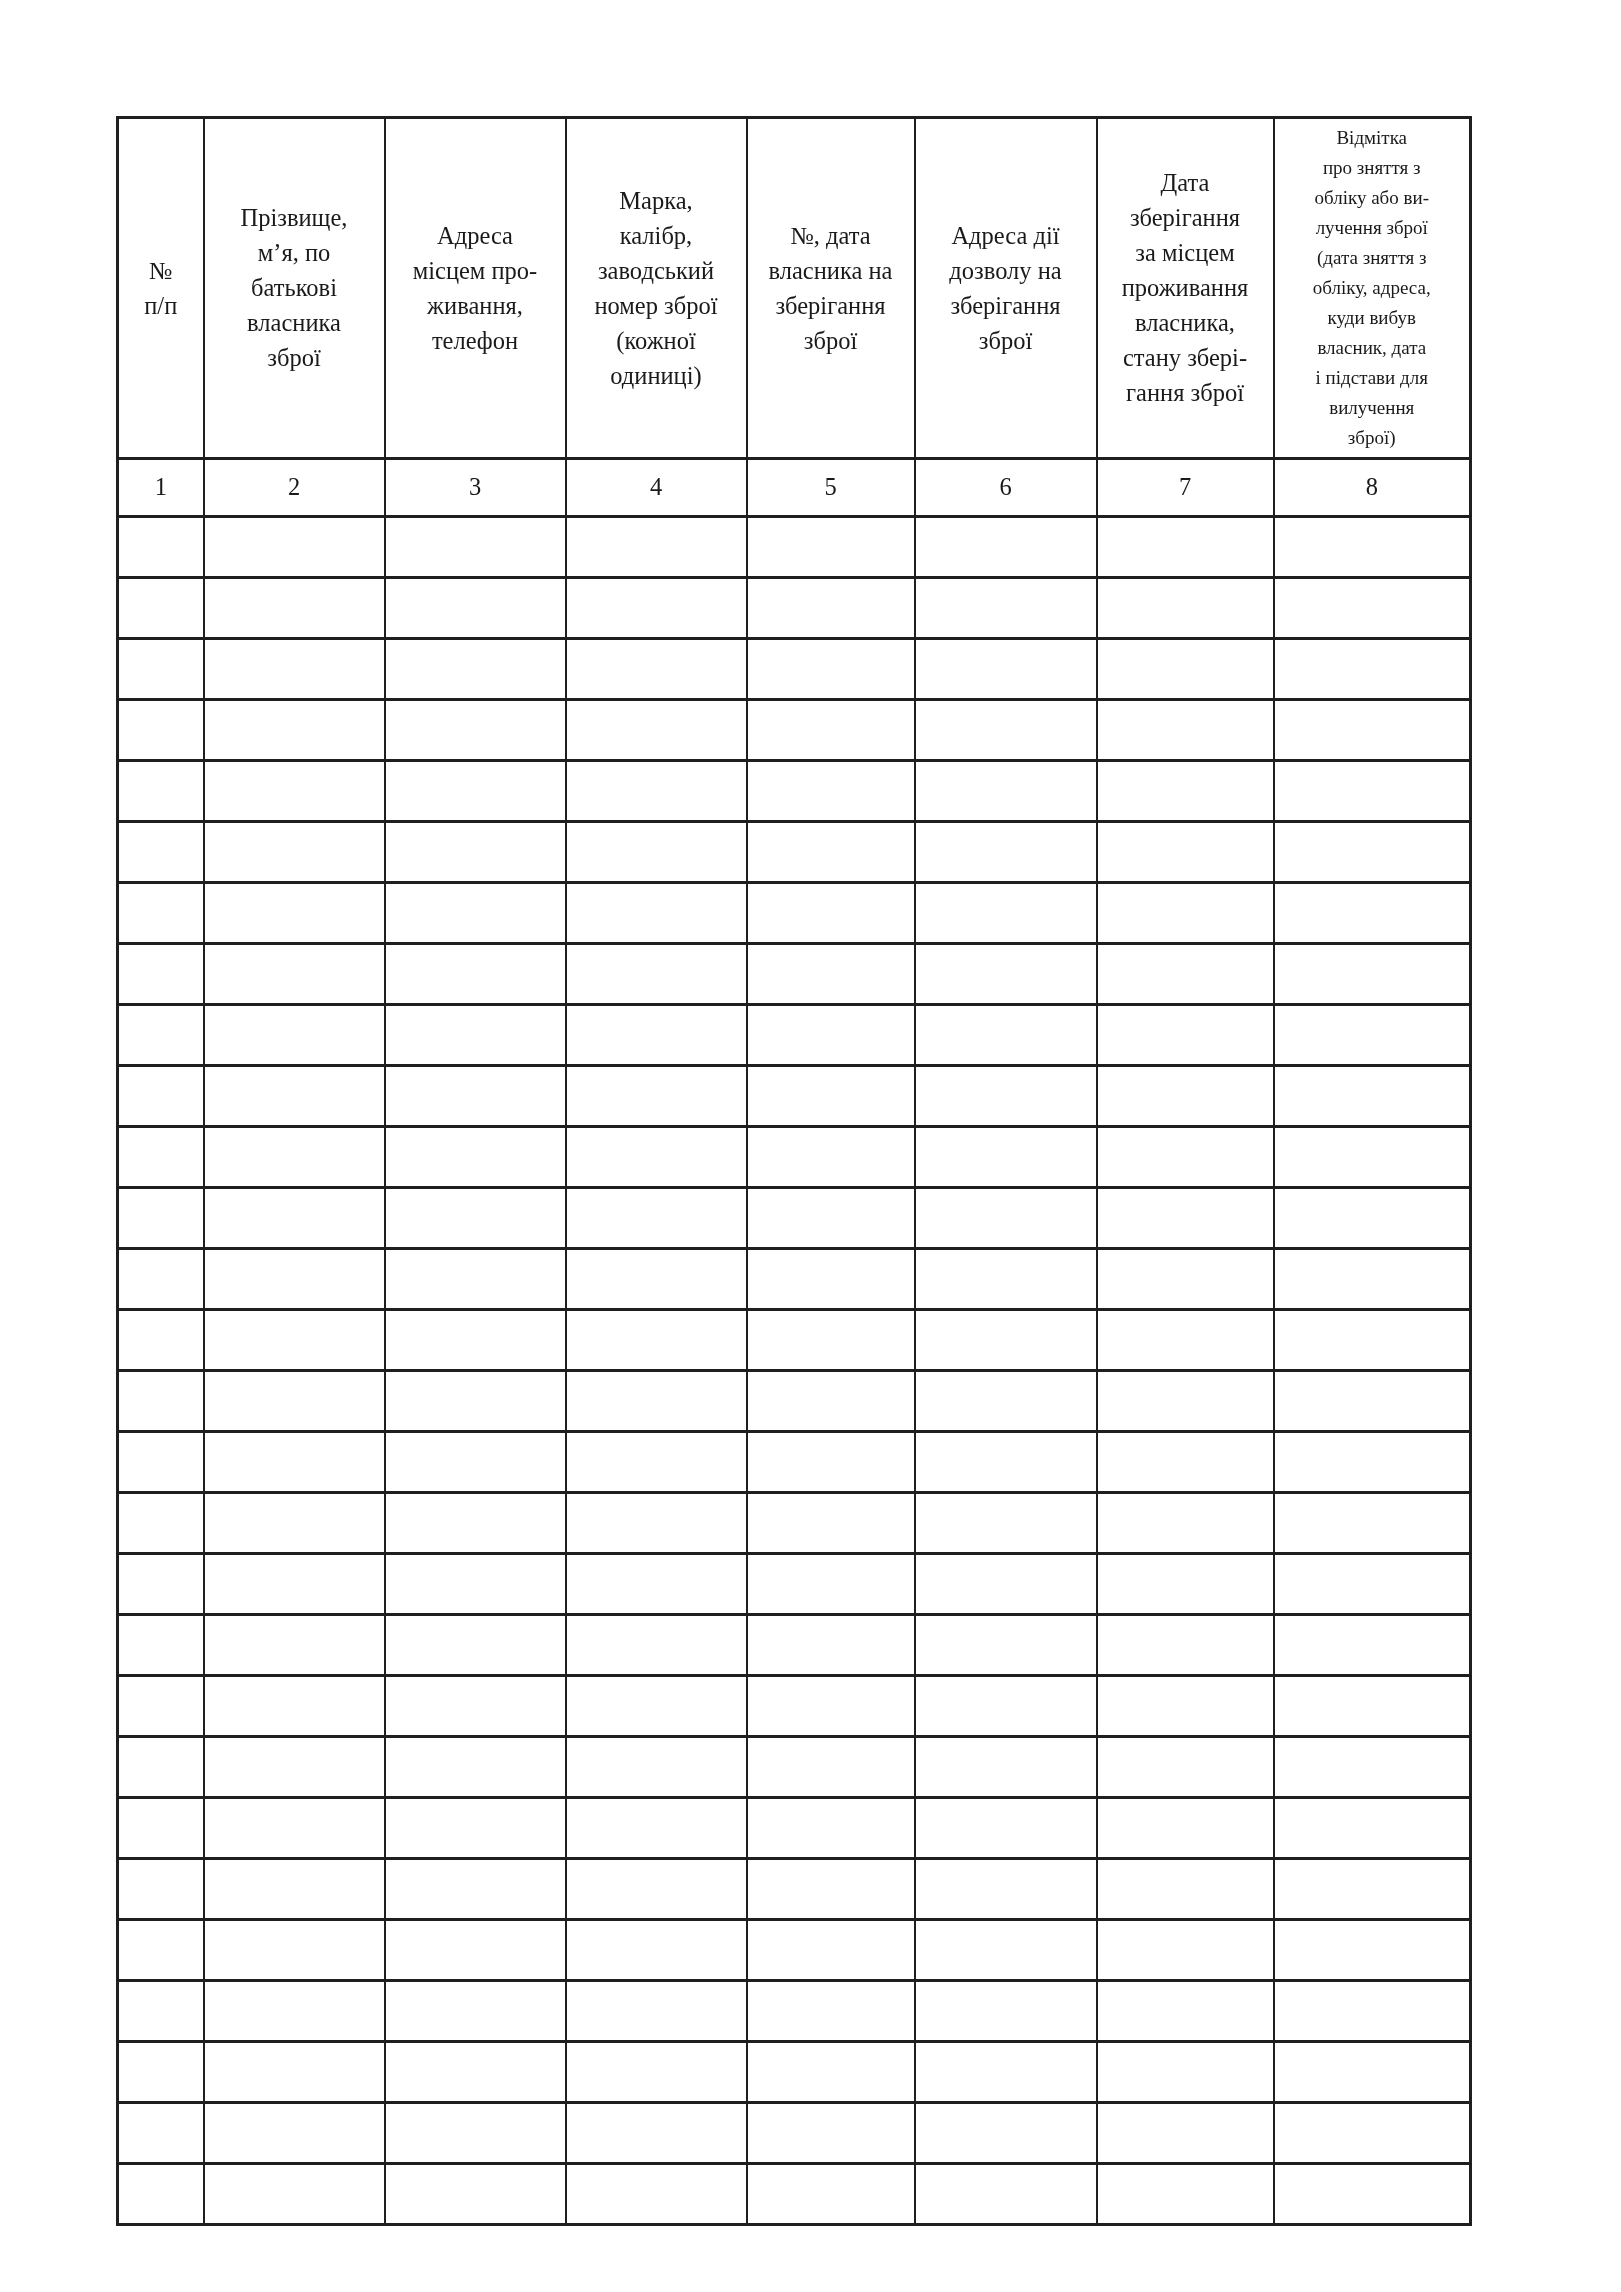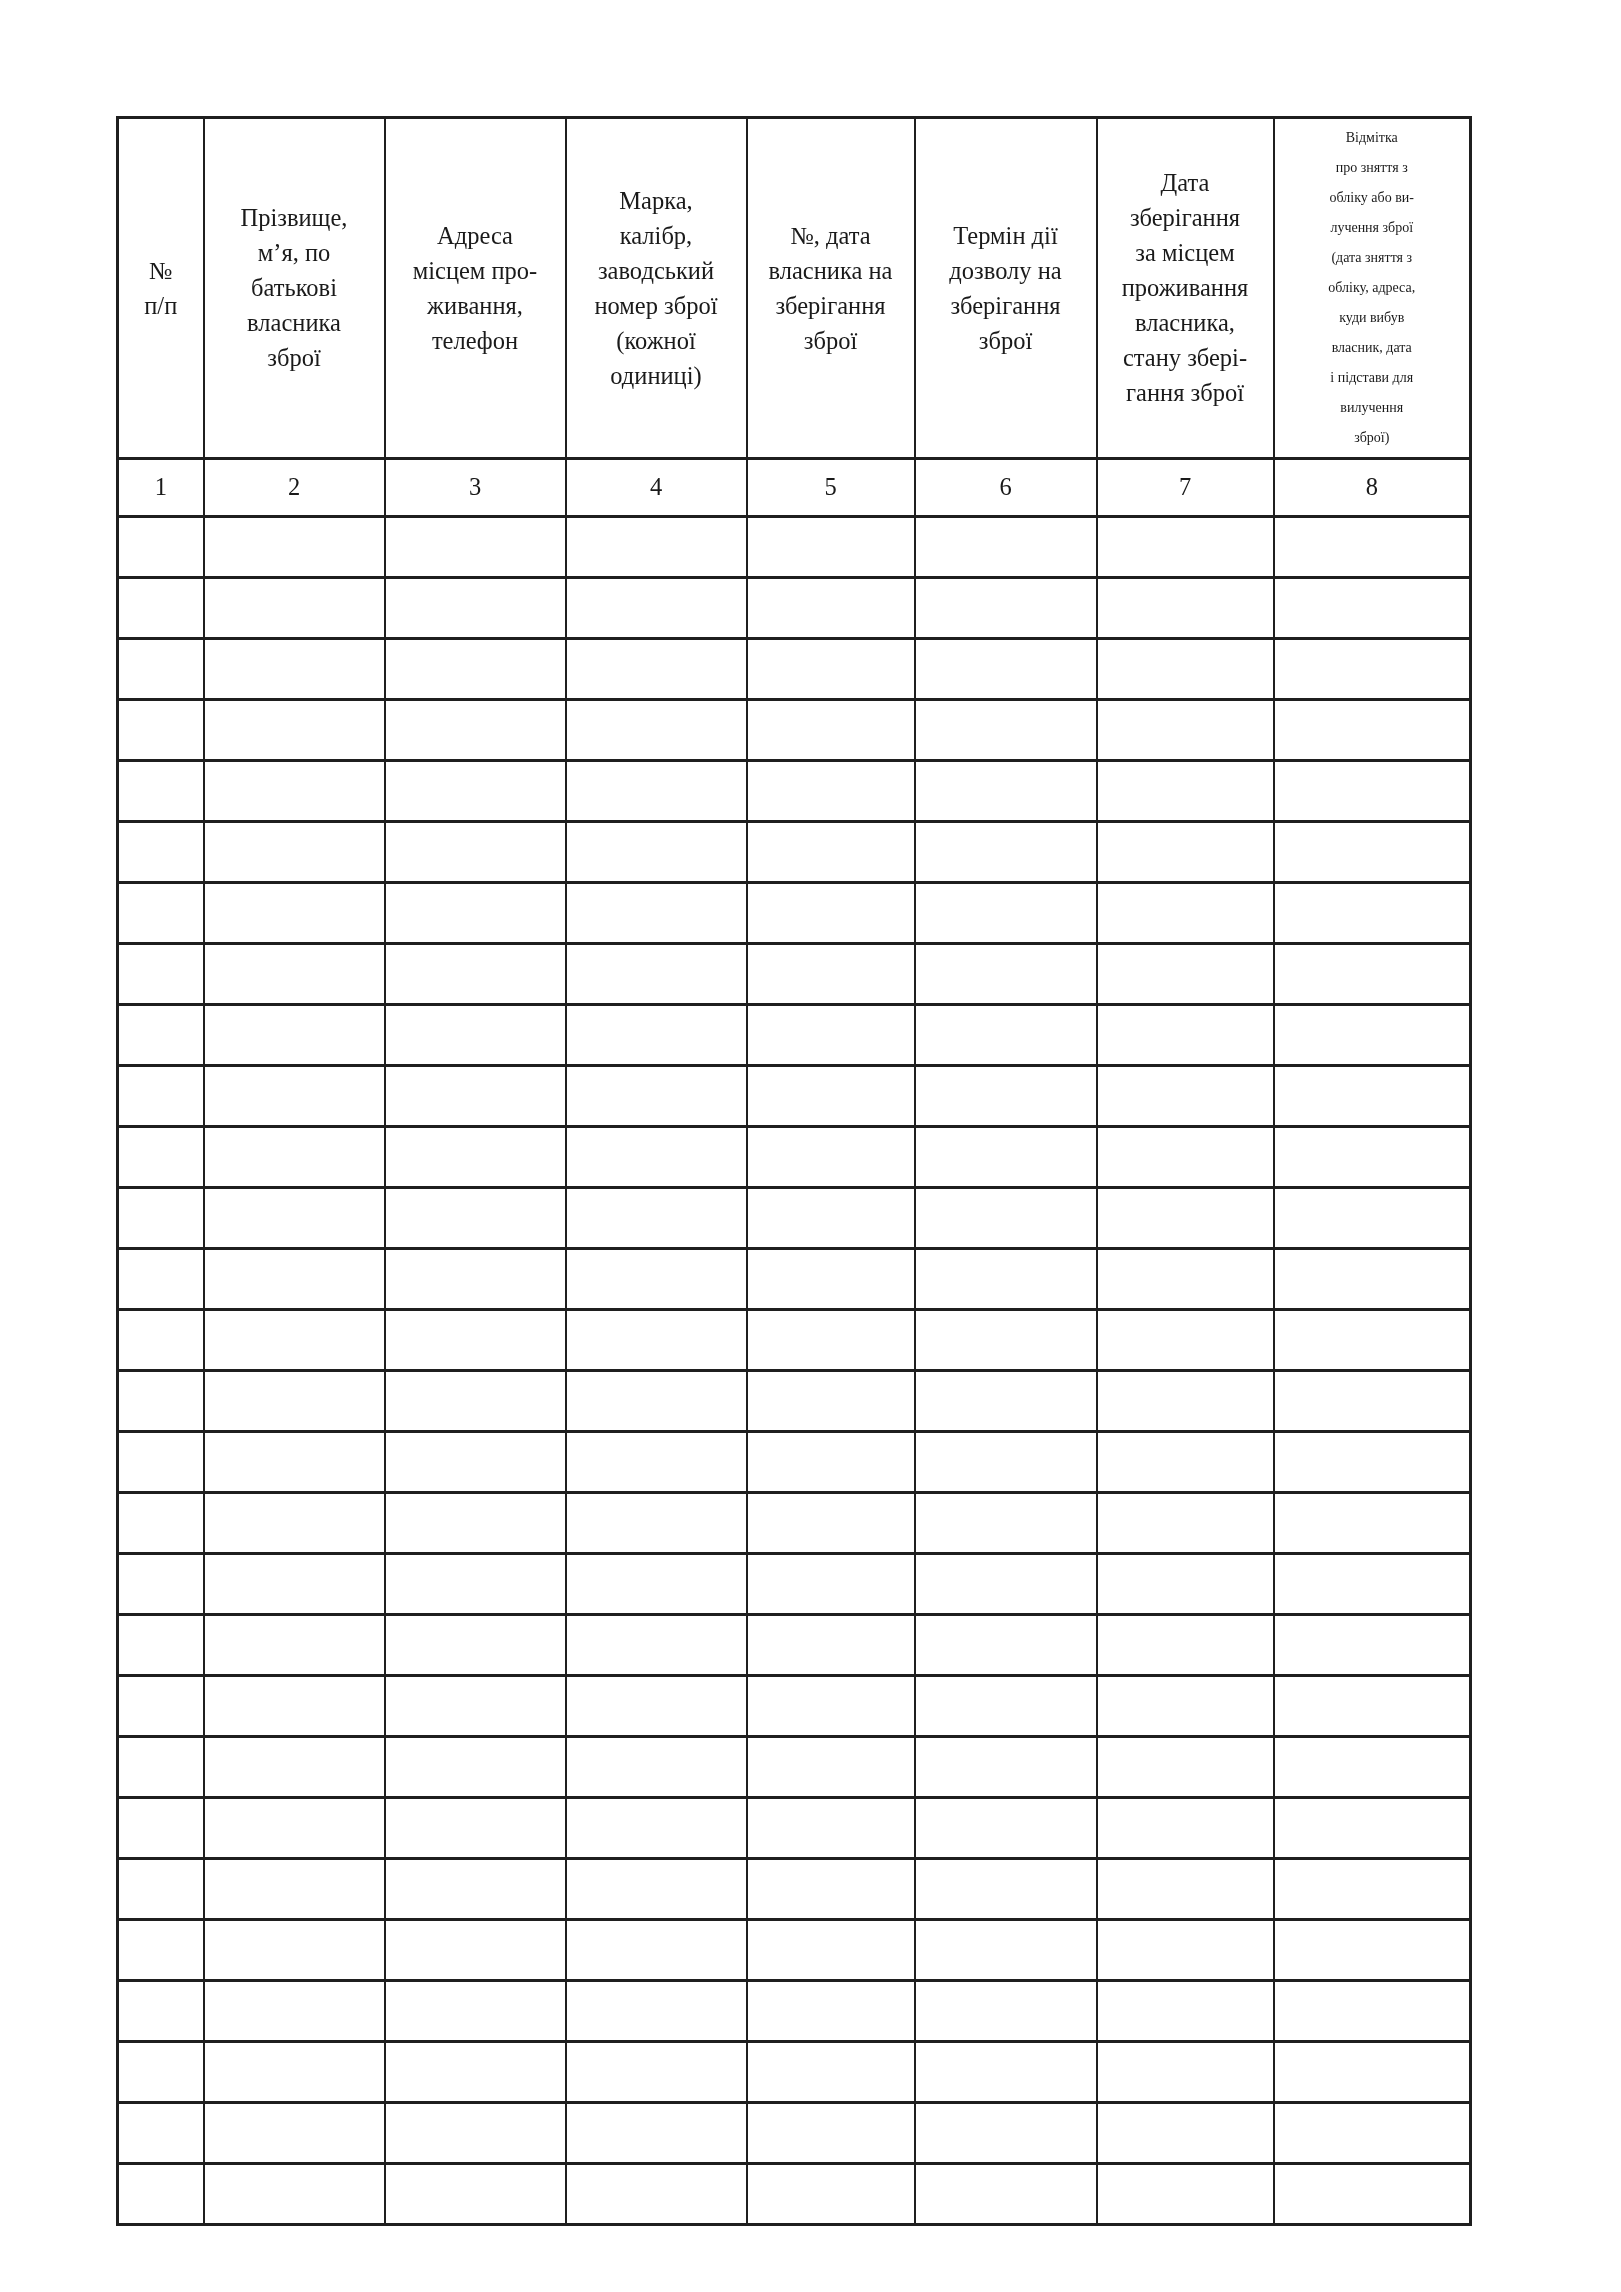--- a/index.html
+++ b/index.html
@@ -45,21 +45,21 @@
   tr.header-row th {
     font-weight: normal;
     font-size: 24.5px;
     line-height: 35px;
     text-align: center;
     vertical-align: middle;
     white-space: pre-line;
     padding: 3.9px 2px;
   }
   tr.header-row th.small {
-    font-size: 14px;
+    font-size: 19px;
     line-height: 30px;
   }
   tr.number-row th {
     font-weight: normal;
     font-size: 24.5px;
     line-height: 24.5px;
     height: 55px;
     text-align: center;
     vertical-align: middle;
   }
@@ -98,21 +98,21 @@
         <th>Марка,
 калібр,
 заводський
 номер зброї
 (кожної
 одиниці)</th>
         <th>№, дата
 власника на
 зберігання
 зброї</th>
-        <th>Термін дії
+        <th>Адреса дії
 дозволу на
 зберігання
 зброї</th>
         <th>Дата
 зберігання
 за місцем
 проживання
 власника,
 стану збері-
 гання зброї</th>

